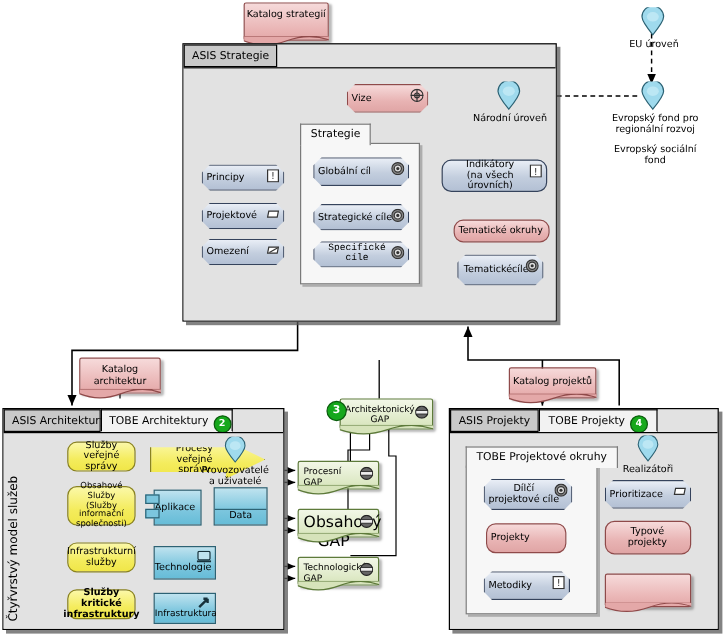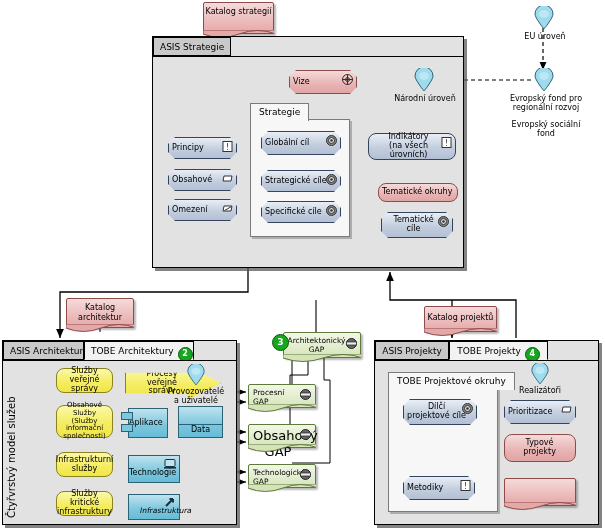--- a/index.html
+++ b/index.html
@@ -207,42 +207,42 @@
     <span>Strategické cíle</span>
     <span class="icn">
       <svg width="11" height="11" viewBox="0 0 11 11">
           <circle cx="5.5" cy="5.5" r="5" fill="#888" stroke="#333"></circle>
           <circle cx="5.5" cy="5.5" r="3" fill="#ddd" stroke="#333"></circle>
           <circle cx="5.5" cy="5.5" r="1.3" fill="#333"></circle>
         </svg>
     </span>
   </div>
 
-  <div class="node blue oct abs" style="left:261px;top:201px;width:80px;height:22px;">
+  <div class="node blue oct abs" style="left:261px;top:201px;width:80px;height:22px;font-family:Liberation Mono, monospace;">
     <span>Specifické cíle</span>
     <span class="icn">
       <svg width="11" height="11" viewBox="0 0 11 11">
           <circle cx="5.5" cy="5.5" r="5" fill="#888" stroke="#333"></circle>
           <circle cx="5.5" cy="5.5" r="3" fill="#ddd" stroke="#333"></circle>
           <circle cx="5.5" cy="5.5" r="1.3" fill="#333"></circle>
         </svg>
     </span>
   </div>
 
   <div class="node blue oct abs" style="left:168px;top:137px;width:69px;height:22px;">
     <span>Principy</span>
     <span class="icn">
       <svg width="11" height="11" viewBox="0 0 11 11">
           <rect x="1" y="0.5" width="9" height="10" fill="#fff" stroke="#333"></rect>
           <text x="5.5" y="8.5" font-size="8" text-anchor="middle" fill="#333" font-family="DejaVu Sans">!</text>
         </svg>
     </span>
   </div>
   <div class="node blue oct abs" style="left:168px;top:169px;width:69px;height:22px;">
-    <span>Obsahové</span>
+    <span>Projektové</span>
     <span class="icn">
       <svg width="11" height="11" viewBox="0 0 11 11">
           <path d="M2,3 L10,3 L9,8 L1,8 z" fill="#fff" stroke="#333"></path>
         </svg>
     </span>
   </div>
   <div class="node blue oct abs" style="left:168px;top:199px;width:69px;height:22px;">
     <span>Omezení</span>
     <span class="icn">
       <svg width="11" height="11" viewBox="0 0 11 11">
@@ -260,21 +260,21 @@
           <rect x="1" y="0.5" width="9" height="10" fill="#fff" stroke="#333"></rect>
           <text x="5.5" y="8.5" font-size="8" text-anchor="middle" fill="#333" font-family="DejaVu Sans">!</text>
         </svg>
     </span>
   </div>
 
   <div class="node red rounded abs" style="left:378px;top:183px;width:80px;height:19px;padding-right:4px;">
     <span>Tematické okruhy</span>
   </div>
 
-  <div class="node blue oct abs" style="left:381px;top:212px;width:72px;height:26px;flex-direction:column;justify-content:center;">
+  <div class="node blue oct abs" style="left:381px;top:212px;width:72px;height:26px;flex-direction:row;justify-content:center;">
     <span>Tematické</span>
     <span>cíle</span>
     <span class="icn">
       <svg width="11" height="11" viewBox="0 0 11 11">
           <circle cx="5.5" cy="5.5" r="5" fill="#888" stroke="#333"></circle>
           <circle cx="5.5" cy="5.5" r="3" fill="#ddd" stroke="#333"></circle>
           <circle cx="5.5" cy="5.5" r="1.3" fill="#333"></circle>
         </svg>
     </span>
   </div>
@@ -346,21 +346,21 @@
   </div>
   <div class="node yellow rounded abs" style="left:56px;top:405px;width:57px;height:33px;flex-direction:column;justify-content:center;padding:0 2px;font-size:7px;">
     <span>Obsahové Služby</span>
     <span>(Služby informační</span>
     <span>společnosti)</span>
   </div>
   <div class="node yellow rounded abs" style="left:56px;top:452px;width:57px;height:25px;flex-direction:column;justify-content:center;padding:0 2px;">
     <span>Infrastrukturní</span>
     <span>služby</span>
   </div>
-  <div class="node yellow rounded abs" style="left:56px;top:491px;width:57px;height:25px;flex-direction:column;justify-content:center;padding:0 2px;">
+  <div class="node yellow rounded abs" style="left:56px;top:491px;width:57px;height:25px;flex-direction:column;justify-content:center;padding:0 2px;font-weight:bold;">
     <span>Služby kritické</span>
     <span>infrastruktury</span>
   </div>
 
   <div class="bigarrow" style="left:125px;top:367px;width:72px;height:30px;flex-direction:column;">
     <span>Procesy</span>
     <span>veřejné</span>
     <span>správy</span>
   </div>
 
@@ -378,21 +378,21 @@
   <div class="node cyan sq abs" style="left:128px;top:455px;width:52px;height:28px;padding:0;">
     <span style="margin-top:8px;">Technologie</span>
     <span class="icn" style="right:4px;top:3px;">
       <svg width="12" height="10" viewBox="0 0 12 10">
           <rect x="1" y="0.5" width="10" height="7" rx="1" fill="#bfe3ef" stroke="#18323c"></rect>
           <rect x="0" y="8" width="12" height="1.6" fill="#18323c"></rect>
         </svg>
     </span>
   </div>
 
-  <div class="node cyan sq abs" style="left:128px;top:494px;width:52px;height:26px;padding:11px;font-style:italic;">
+  <div class="node cyan sq abs" style="left:128px;top:494px;width:52px;height:26px;padding:0;">
     <span style="margin-top:8px;font-size:7.5px;">Infrastruktura</span>
     <span class="icn" style="right:4px;top:2px;">
       <svg width="12" height="11" viewBox="0 0 12 11">
           <path d="M2,9 L9,2 M9,2 L5.5,2 M9,2 L9,5.5" stroke="#18323c" stroke-width="2" fill="none"></path>
         </svg>
     </span>
   </div>
 
   <div class="pin" style="left:186px;top:364px;">
     <svg width="20" height="22" viewBox="0 0 22 24">
@@ -497,20 +497,23 @@
     <span>projektové cíle</span>
     <span class="icn">
       <svg width="11" height="11" viewBox="0 0 11 11">
           <circle cx="5.5" cy="5.5" r="5" fill="#888" stroke="#333"></circle>
           <circle cx="5.5" cy="5.5" r="3" fill="#ddd" stroke="#333"></circle>
           <circle cx="5.5" cy="5.5" r="1.3" fill="#333"></circle>
         </svg>
     </span>
   </div>
 
+  <div class="node red rounded abs" style="left:405px;top:436px;width:67px;height:25px;padding-right:4px;">
+    <span>Projekty</span>
+  </div>
 
   <div class="node blue oct abs" style="left:403px;top:476px;width:72px;height:24px;">
     <span>Metodiky</span>
     <span class="icn">
       <svg width="11" height="11" viewBox="0 0 11 11">
           <rect x="1" y="0.5" width="9" height="10" fill="#fff" stroke="#333"></rect>
           <text x="5.5" y="8.5" font-size="8" text-anchor="middle" fill="#333" font-family="DejaVu Sans">!</text>
         </svg>
     </span>
   </div>

